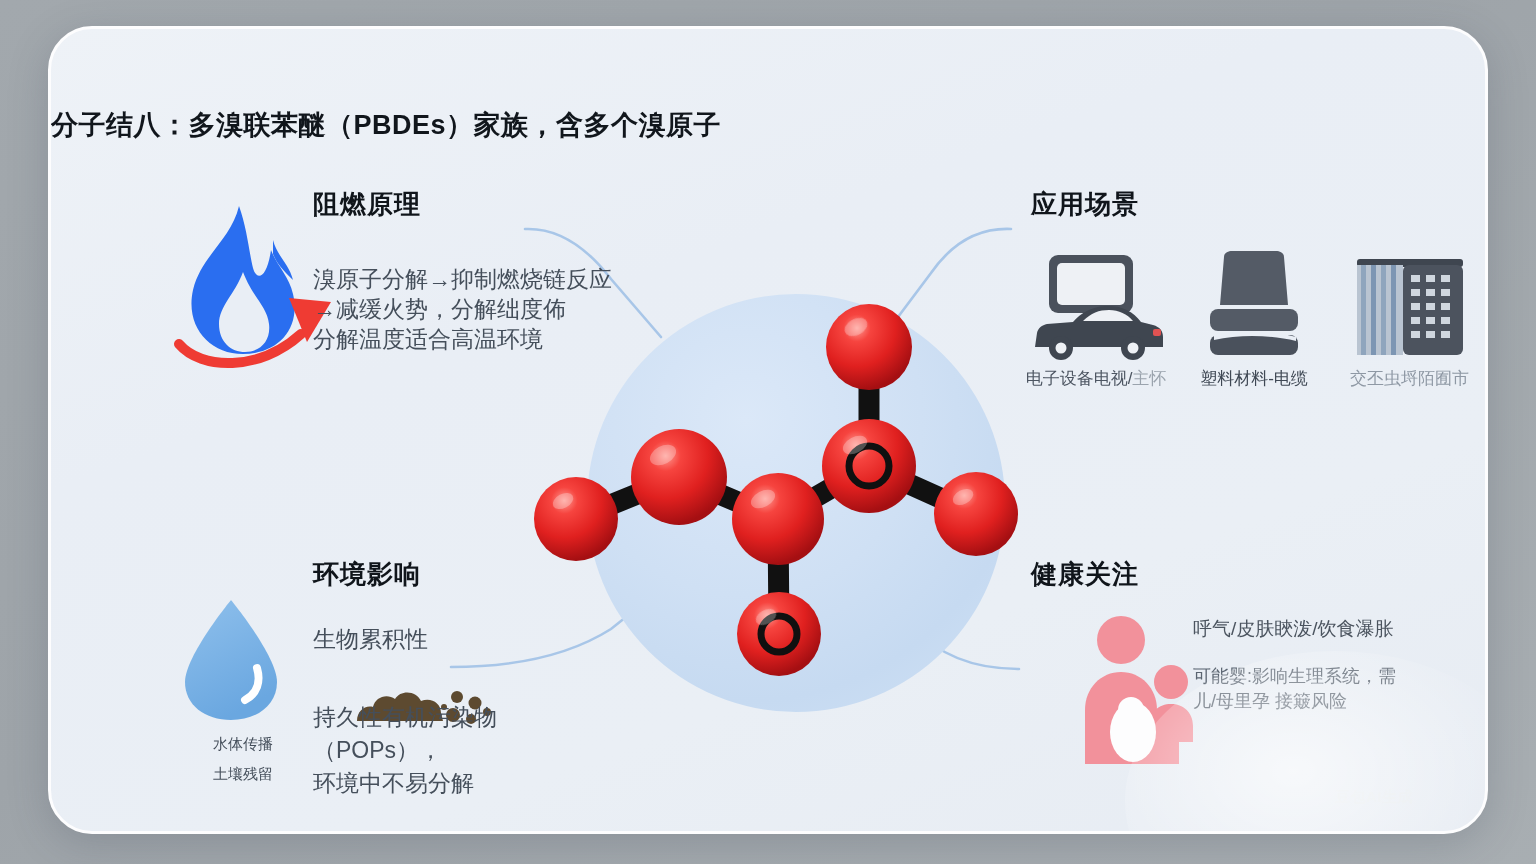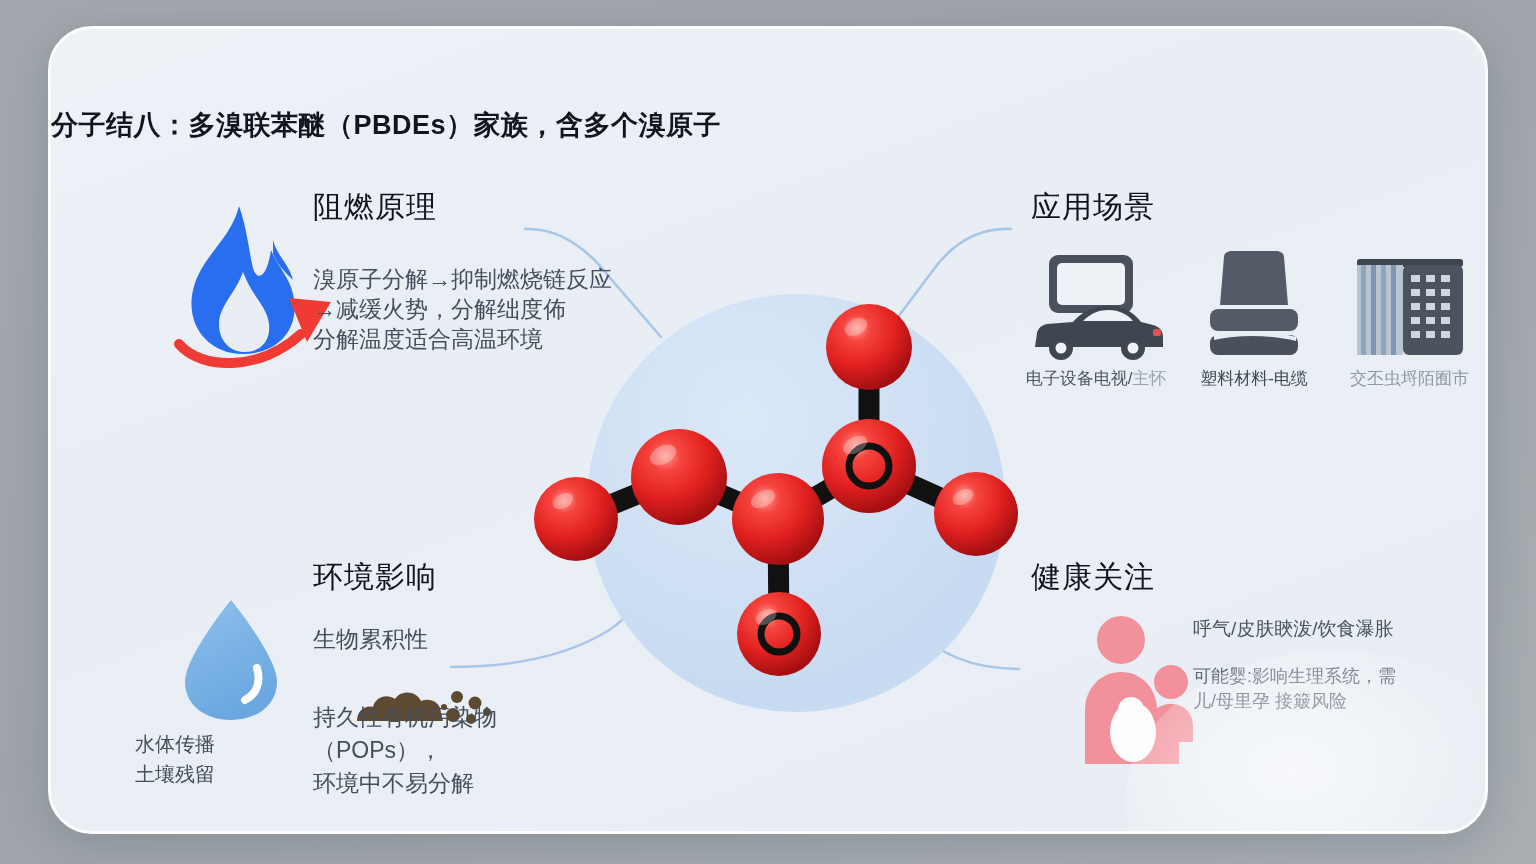--- a/index.html
+++ b/index.html
@@ -37,41 +37,41 @@
     position:absolute; left:536px; top:265px; width:418px; height:418px;
     border-radius:50%;
     background:radial-gradient(circle at 38% 30%, #dbe8f8 0%, #cfe0f4 45%, #c6daf1 72%, #cfe1f5 100%);
   }
   .molecule{ position:absolute; left:440px; top:250px; width:620px; height:430px; }
 
   
   .connectors{ position:absolute; left:0; top:0; width:1440px; height:808px; pointer-events:none; }
 
   
-  .sec-h{ position:absolute; font-size:30px; font-weight:normal; color:#10151b; letter-spacing:1px; }
+  .sec-h{ position:absolute; font-size:26px; font-weight:bold; color:#10151b; letter-spacing:1px; }
   .h-fire{ left:262px; top:158px; }
   .h-app { left:980px; top:158px; }
   .h-env { left:262px; top:528px; }
   .h-hea { left:980px; top:528px; }
 
   .body-txt{ position:absolute; font-size:23px; line-height:30px; color:#454f5b; }
   .t-fire{ left:262px; top:235px; width:300px; }
   .t-env-a{ left:262px; top:595px; }
   .t-env-b{ left:262px; top:672px; width:290px; line-height:33px; }
   .t-hea-a{ left:1142px; top:585px; font-size:19px; color:#4b545f;}
   .t-hea-b{ left:1142px; top:630px; width:295px; line-height:34px; font-size:18px; color:#5b6571;}
   .t-hea-c{ left:1142px; top:655px; width:295px; line-height:34px; font-size:18px; color:#5b6571;}
 
   
   .flame-wrap{ position:absolute; left:110px; top:165px; width:190px; height:190px; }
 
   
   .drop-wrap{ position:absolute; left:120px; top:565px; width:150px; height:130px; }
-  .drop-cap{ position:absolute; left:84px; top:700px; width:130px; text-align:left;
-             font-size:20px; line-height:30px; color:#454f5b; }
+  .drop-cap{ position:absolute; left:92px; top:700px; width:130px; text-align:right;
+             font-size:15px; line-height:30px; color:#454f5b; }
 
   
   .soil-wrap{ position:absolute; left:300px; top:650px; width:150px; height:50px; }
 
   
   .app-row{ position:absolute; left:960px; top:222px; width:480px; height:160px; }
   .app-item{ position:absolute; text-align:center; }
   .app-ico{ height:112px; display:flex; align-items:flex-end; justify-content:center; }
   .app-lab{ font-size:17px; color:#4d5662; white-space:nowrap; margin-top:4px; }
   .ai1{ left:0px;   top:0; width:170px; }

